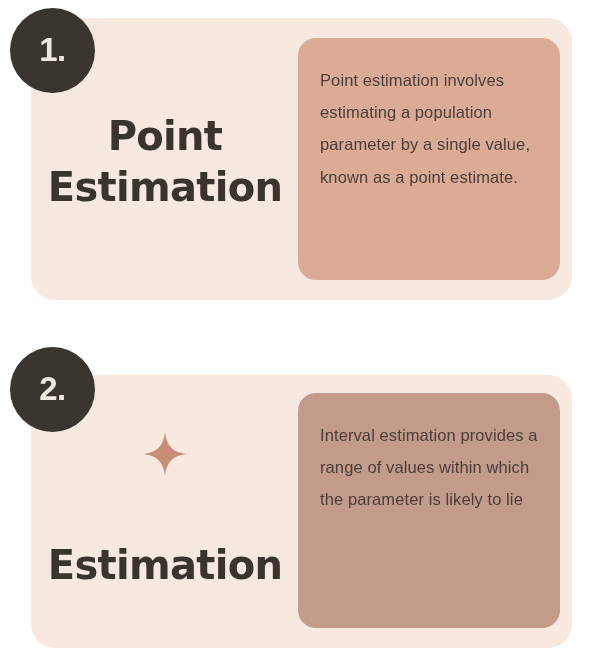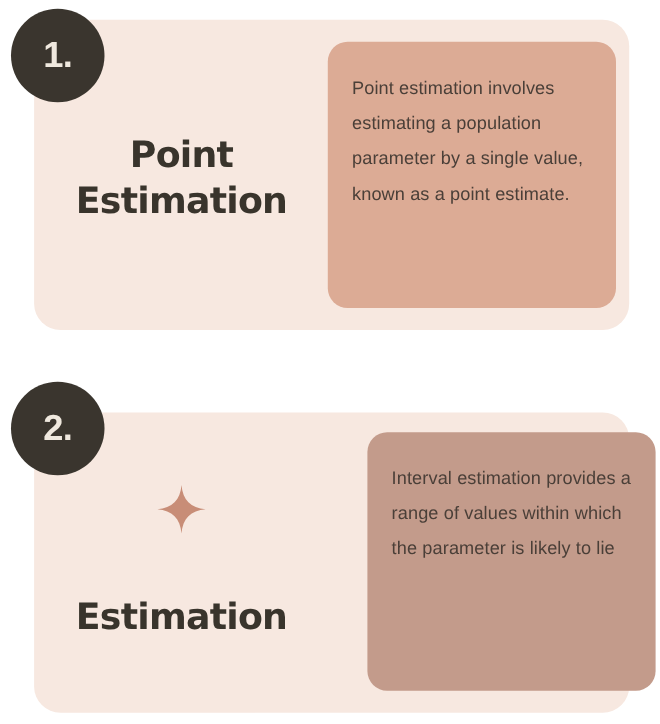--- a/index.html
+++ b/index.html
@@ -70,21 +70,21 @@
     justify-content: center;
     box-sizing: border-box;
     padding: 0 6px;
   }
   .title-col--one { top: 18px; height: 282px; }
   .title-col--two { top: 375px; height: 273px; }
 
   .card-title {
     font-family: "DejaVu Sans", sans-serif;
     font-weight: bold;
-    font-size: 33px;
+    font-size: 40px;
     line-height: 1.28;
     letter-spacing: -0.7px;
     text-align: center;
     margin: 0;
     word-spacing: -1px;
   }
   .title-col--one .card-title { margin-top: 6px; }
   .title-col--two .card-title { margin-top: 0px; }
 
   
@@ -149,21 +149,21 @@
   <div class="title-col title-col--two">
     <svg class="sparkle" viewBox="0 0 44 44" aria-hidden="true">
       <path d="M22 0 C23.1 13.6 30.4 20.9 44 22 C30.4 23.1 23.1 30.4 22 44 C20.9 30.4 13.6 23.1 0 22 C13.6 20.9 20.9 13.6 22 0 Z" fill="#C88D77"></path>
     </svg>
     <h2 class="card-title" style="color: rgb(57, 52, 44);">
       <br>
       <span>Estimation</span>
     </h2>
   </div>
 
-  <div class="desc-panel desc-panel--two" style="background: rgb(195, 155, 139); margin-left: 36px;">
+  <div class="desc-panel desc-panel--two" style="background: rgb(195, 155, 139);">
     <p class="desc-text" style="color: rgb(74, 63, 56);">Interval estimation provides a range of values within which the parameter is likely to lie</p>
   </div>
 
   <div class="badge badge--two" style="background: rgb(58, 53, 46); color: rgb(239, 232, 222);">
     <span class="badge-label">2.</span>
   </div>
 
 </div>
 
 </body></html>

